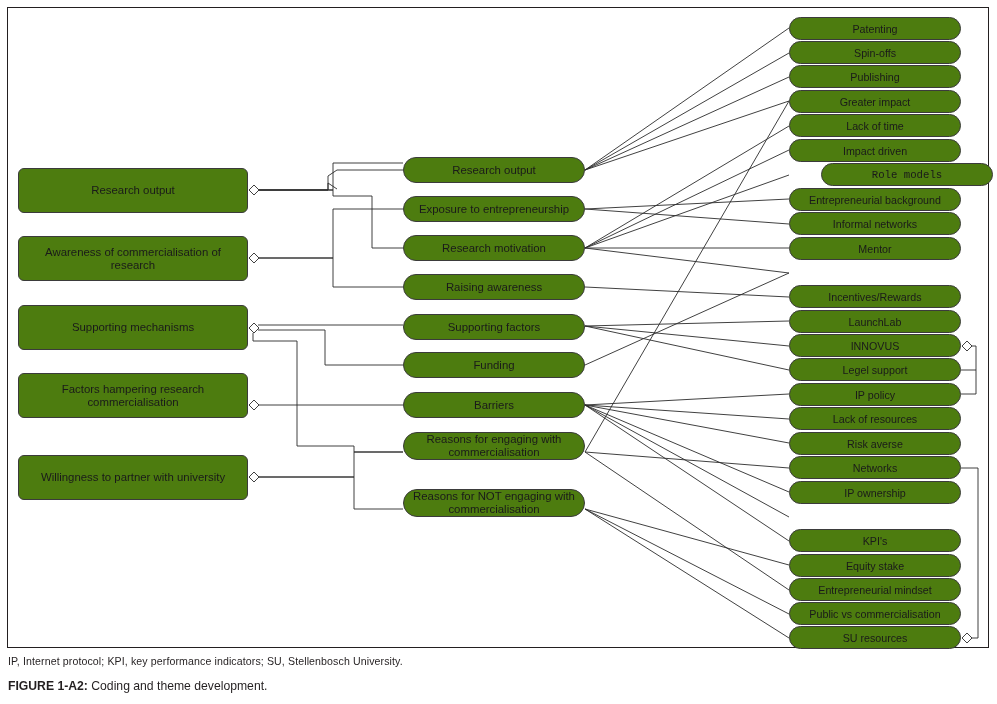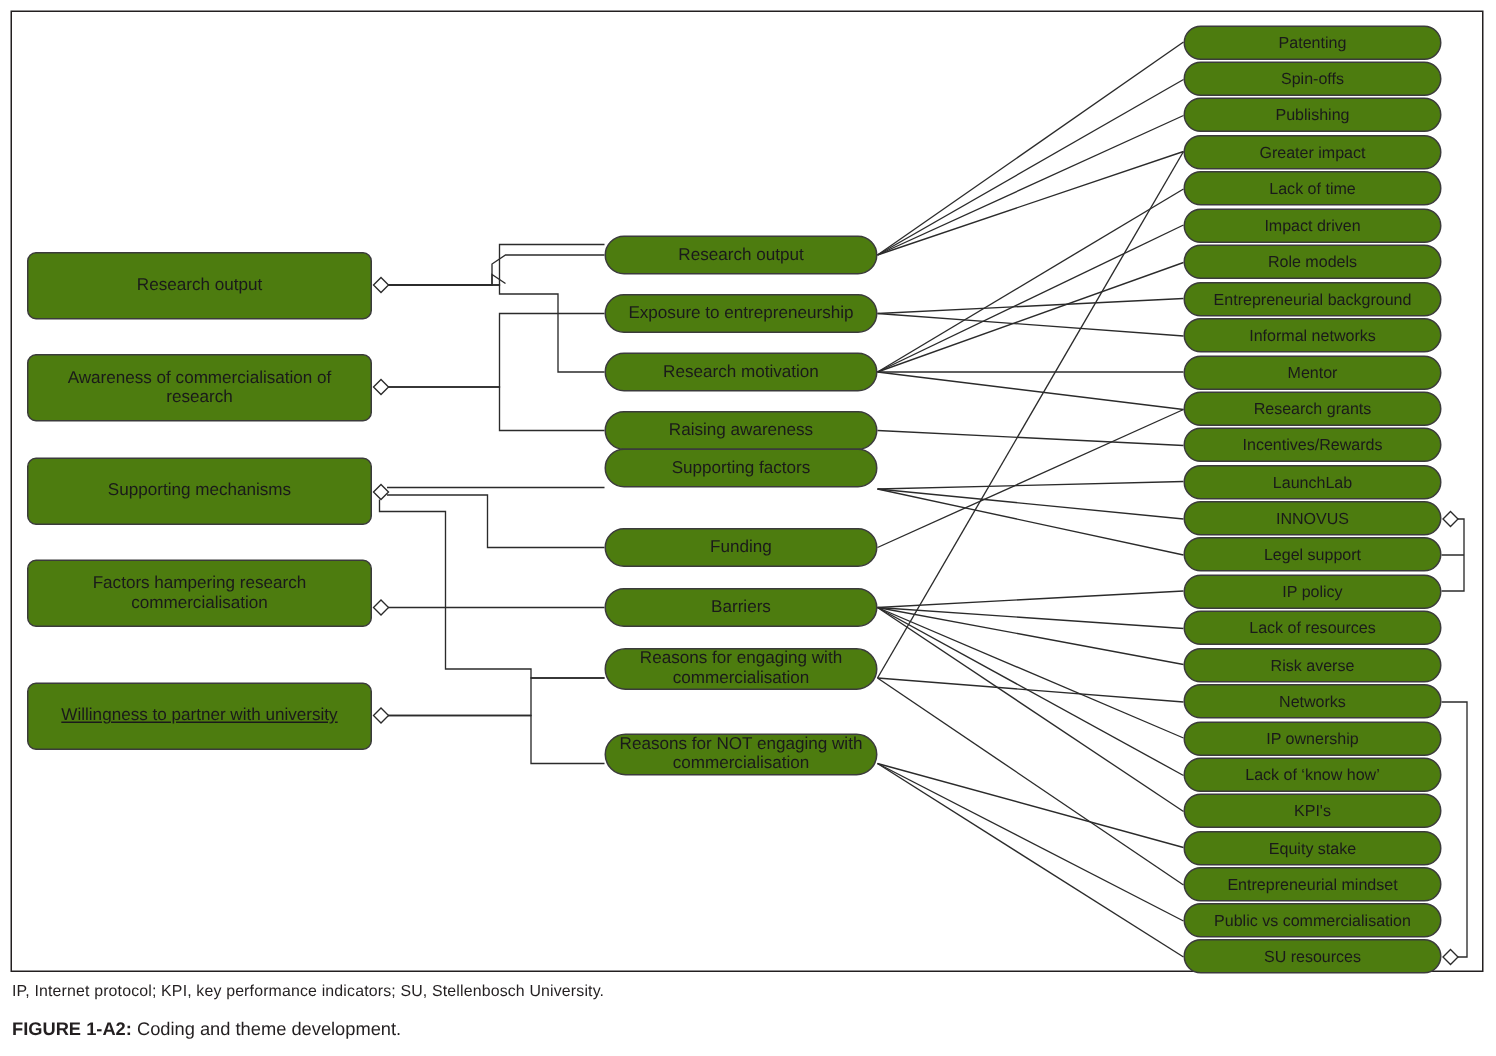--- a/index.html
+++ b/index.html
@@ -238,37 +238,37 @@
     </div>
   <div class="node lvl1" style="left:18px;top:236px;">
       <span>Awareness of commercialisation of research</span>
     </div>
   <div class="node lvl1" style="left:18px;top:305px;align-items:center;">
       <span>Supporting mechanisms</span>
     </div>
   <div class="node lvl1" style="left:18px;top:373px;">
       <span>Factors hampering research commercialisation</span>
     </div>
-  <div class="node lvl1" style="left:18px;top:455px;text-decoration:underline;">
+  <div class="node lvl1" style="left:18px;top:455px;">
       <span>Willingness to partner with university</span>
     </div>
 
   <div class="node lvl2 one" style="left:403px;top:157px;">
       <span>Research output</span>
     </div>
   <div class="node lvl2 one" style="left:403px;top:196px;">
       <span>Exposure to entrepreneurship</span>
     </div>
   <div class="node lvl2 one" style="left:403px;top:235px;">
       <span>Research motivation</span>
     </div>
   <div class="node lvl2 one" style="left:403px;top:274px;">
       <span>Raising awareness</span>
     </div>
-  <div class="node lvl2 one" style="left:403px;top:299px;text-align:center;">
+  <div class="node lvl2 one" style="left:403px;top:314px;text-align:center;">
       <span>Supporting factors</span>
     </div>
   <div class="node lvl2 one" style="left:403px;top:352px;">
       <span>Funding</span>
     </div>
   <div class="node lvl2 one" style="left:403px;top:392px;">
       <span>Barriers</span>
     </div>
   <div class="node lvl2 two" style="left:403px;top:432px;">
       <span>Reasons for engaging with commercialisation</span>
@@ -288,35 +288,32 @@
     </div>
   <div class="node lvl3" style="left:789px;top:90px;">
       <span>Greater impact</span>
     </div>
   <div class="node lvl3" style="left:789px;top:114px;">
       <span>Lack of time</span>
     </div>
   <div class="node lvl3" style="left:789px;top:139px;">
       <span>Impact driven</span>
     </div>
-  <div class="node lvl3" style="left:789px;top:163px;">
+  <div class="node lvl3" style="left:821px;top:163px;font-family:Liberation Mono, monospace;">
       <span>Role models</span>
     </div>
   <div class="node lvl3" style="left:789px;top:188px;">
       <span>Entrepreneurial background</span>
     </div>
   <div class="node lvl3" style="left:789px;top:212px;">
       <span>Informal networks</span>
     </div>
   <div class="node lvl3" style="left:789px;top:237px;">
       <span>Mentor</span>
     </div>
-  <div class="node lvl3" style="left:789px;top:261px;">
-      <span>Research grants</span>
-    </div>
   <div class="node lvl3" style="left:789px;top:285px;">
       <span>Incentives/Rewards</span>
     </div>
   <div class="node lvl3" style="left:789px;top:310px;">
       <span>LaunchLab</span>
     </div>
   <div class="node lvl3" style="left:789px;top:334px;">
       <span>INNOVUS</span>
     </div>
   <div class="node lvl3" style="left:789px;top:358px;">
@@ -330,23 +327,20 @@
     </div>
   <div class="node lvl3" style="left:789px;top:432px;">
       <span>Risk averse</span>
     </div>
   <div class="node lvl3" style="left:789px;top:456px;">
       <span>Networks</span>
     </div>
   <div class="node lvl3" style="left:789px;top:481px;">
       <span>IP ownership</span>
     </div>
-  <div class="node lvl3" style="left:789px;top:505px;">
-      <span>Lack of ‘know how’</span>
-    </div>
   <div class="node lvl3" style="left:789px;top:529px;">
       <span>KPI's</span>
     </div>
   <div class="node lvl3" style="left:789px;top:554px;">
       <span>Equity stake</span>
     </div>
   <div class="node lvl3" style="left:789px;top:578px;">
       <span>Entrepreneurial mindset</span>
     </div>
   <div class="node lvl3" style="left:789px;top:602px;">

